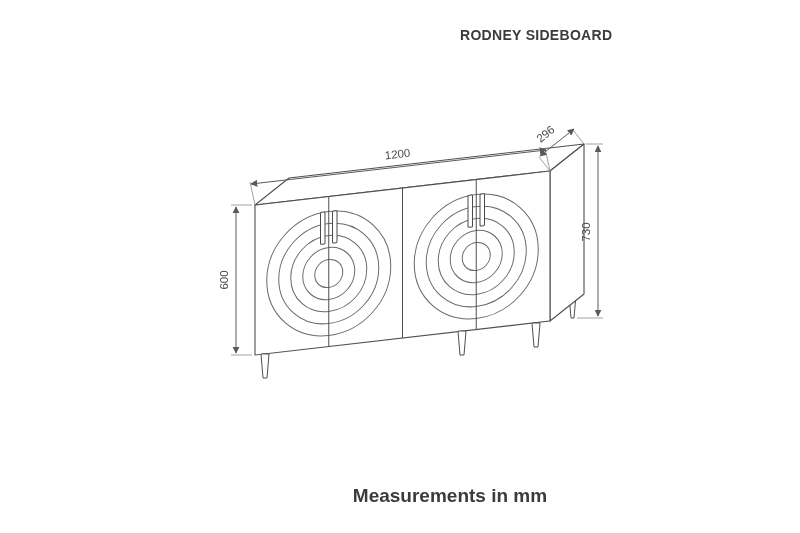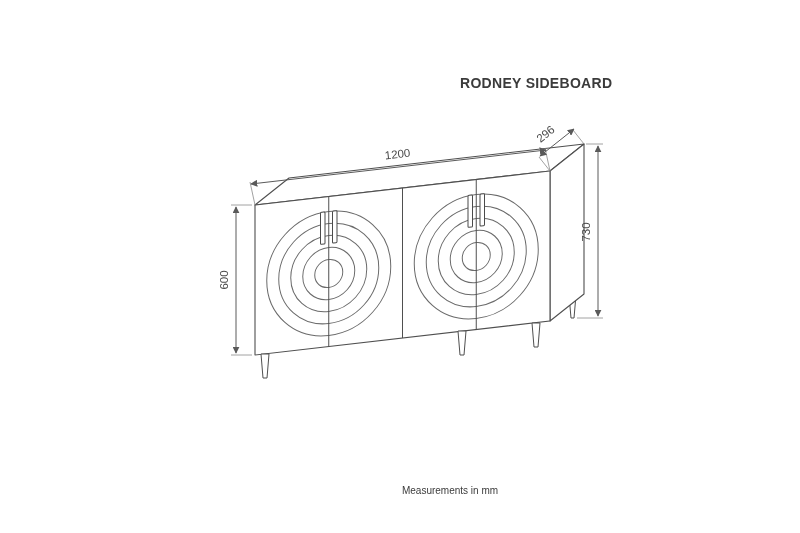--- a/index.html
+++ b/index.html
@@ -3,25 +3,25 @@
 <meta charset="utf-8">
 <style>
   html,body{margin:0;padding:0;}
   body{
     width:800px;height:533px;background:#ffffff;position:relative;overflow:hidden;
     font-family:"Liberation Sans","DejaVu Sans",sans-serif;
   }
   .abs{position:absolute;}
   .title{
     left:460px;top:27px;
-    font-size:14px;font-weight:bold;color:#3b3b3b;letter-spacing:.3px;margin-top:48px;
+    font-size:14px;font-weight:bold;color:#3b3b3b;letter-spacing:.3px;
   }
   .footer-note{
     left:310px;top:485px;width:280px;text-align:center;
-    font-size:10px;font-weight:normal;color:#3b3b3b;
+    font-size:19px;font-weight:bold;color:#3b3b3b;
   }
   svg{position:absolute;left:0;top:0;}
   svg text{
     font-family:"Liberation Sans","DejaVu Sans",sans-serif;
     font-size:11.5px;fill:#4a4a4a;
   }
   .face{fill:#ffffff;stroke:#4f4f4f;stroke-width:1.1;stroke-linejoin:round;}
   .pattern{fill:none;stroke:#6b6b6b;stroke-width:1;}
   .divider{stroke:#4f4f4f;stroke-width:1;}
   .leg{fill:#ffffff;stroke:#4f4f4f;stroke-width:1;stroke-linejoin:round;}

